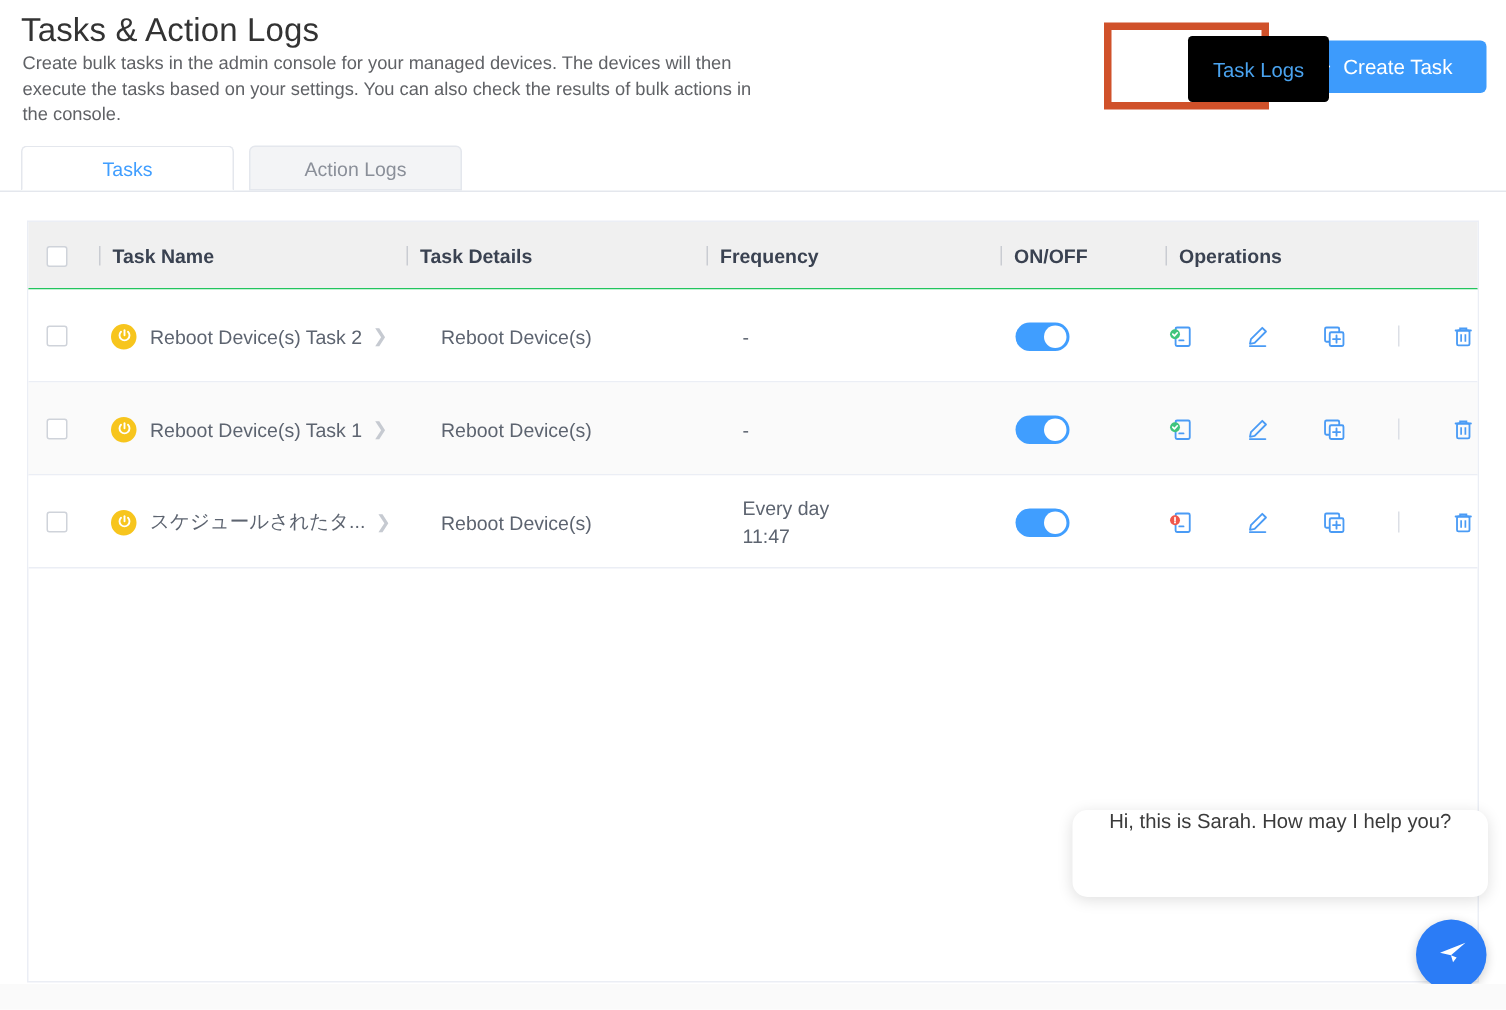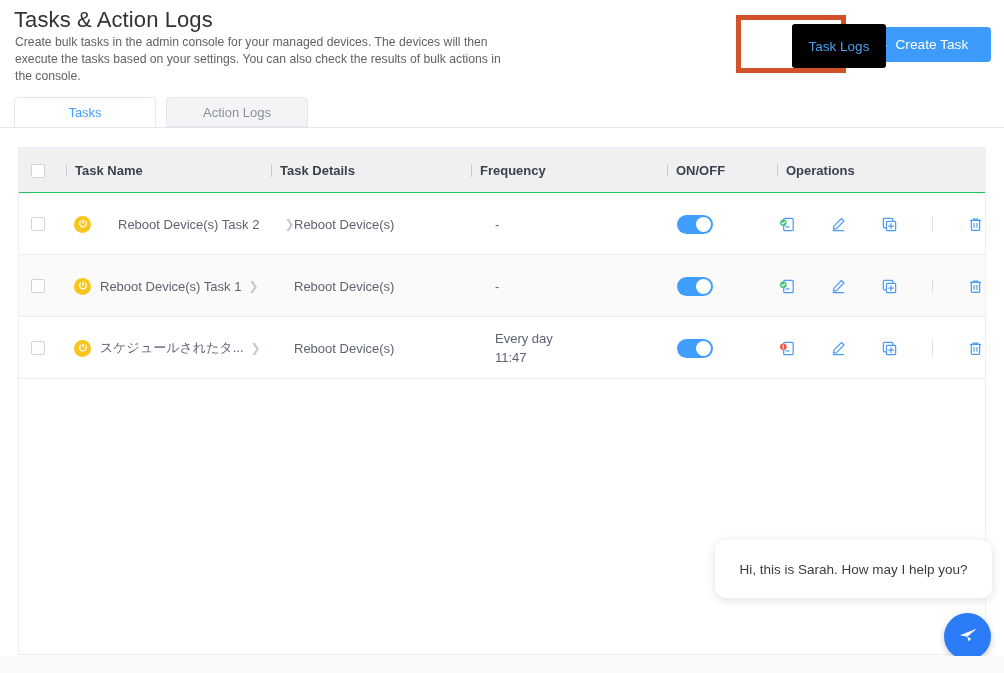--- a/index.html
+++ b/index.html
@@ -183,21 +183,21 @@
   .op-sep {
     width: 1px; height: 14px; background: #dcdfe6;
   }
 
   
   .chat-bubble {
     position: absolute; left: 715px; top: 540px;
     width: 277px; height: 58px;
     background: #ffffff; border-radius: 10px;
     box-shadow: 0 2px 10px rgba(0,0,0,.13);
-    display: flex; align-items: center; justify-content: center;
+    display: flex; align-items: flex-start; justify-content: center;
     font-size: 13.5px; color: #3b3b3b;
     padding: 0 14px; text-align: center;
   }
   .chat-fab {
     position: absolute; left: 944px; top: 613px;
     width: 47px; height: 47px; border-radius: 50%;
     background: #2b7cf6; border: none; cursor: pointer;
     display: flex; align-items: center; justify-content: center;
     box-shadow: 0 2px 7px rgba(0,0,0,.2);
   }
@@ -259,21 +259,21 @@
       <div class="th col-ops">
         <span class="sep"></span>
         <span>Operations</span>
       </div>
     </div>
 
     <div class="row">
       <div class="cell" style="left:12px;">
         <span class="cbox"></span>
       </div>
-      <div class="cell" style="left:55px;gap:18px;">
+      <div class="cell" style="left:55px;">
         <span class="power-ico">
           <svg width="10" height="10" viewBox="0 0 12 12">
             <path d="M3.2 2.6a4 4 0 1 0 5.6 0" fill="none" stroke="#fff" stroke-width="1.5" stroke-linecap="round"></path>
             <line x1="6" y1="1.4" x2="6" y2="5.4" stroke="#fff" stroke-width="1.5" stroke-linecap="round"></line>
           </svg>
         </span>
         <span class="task-name">Reboot Device(s) Task 2</span>
         <span class="chev">❯</span>
       </div>
       <div class="cell" style="left:275px;">Reboot Device(s)</div>

